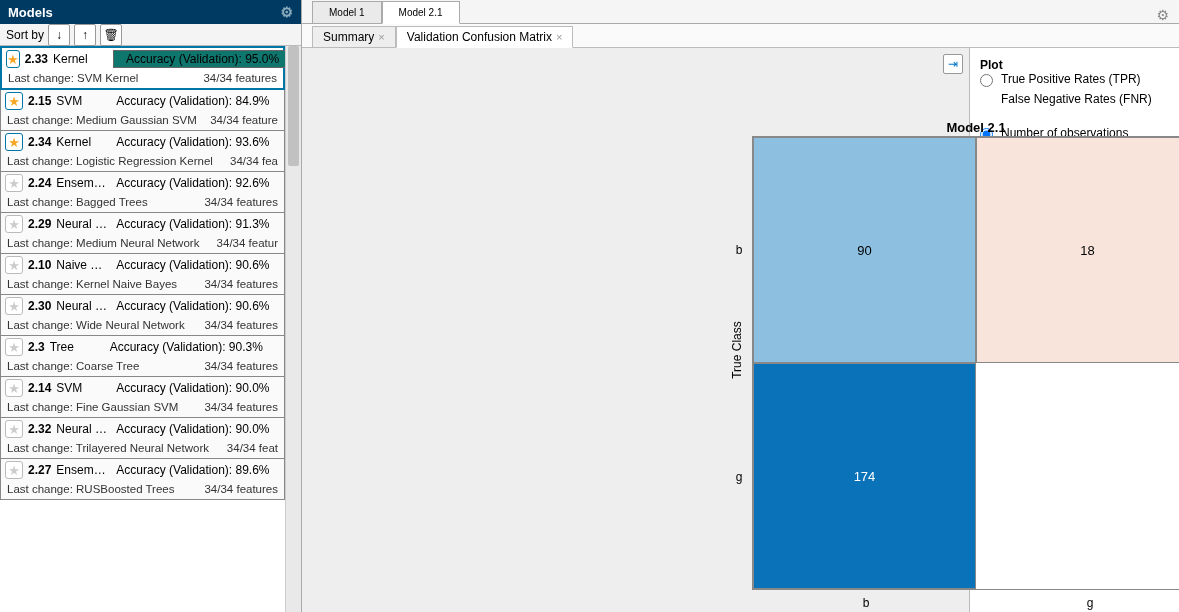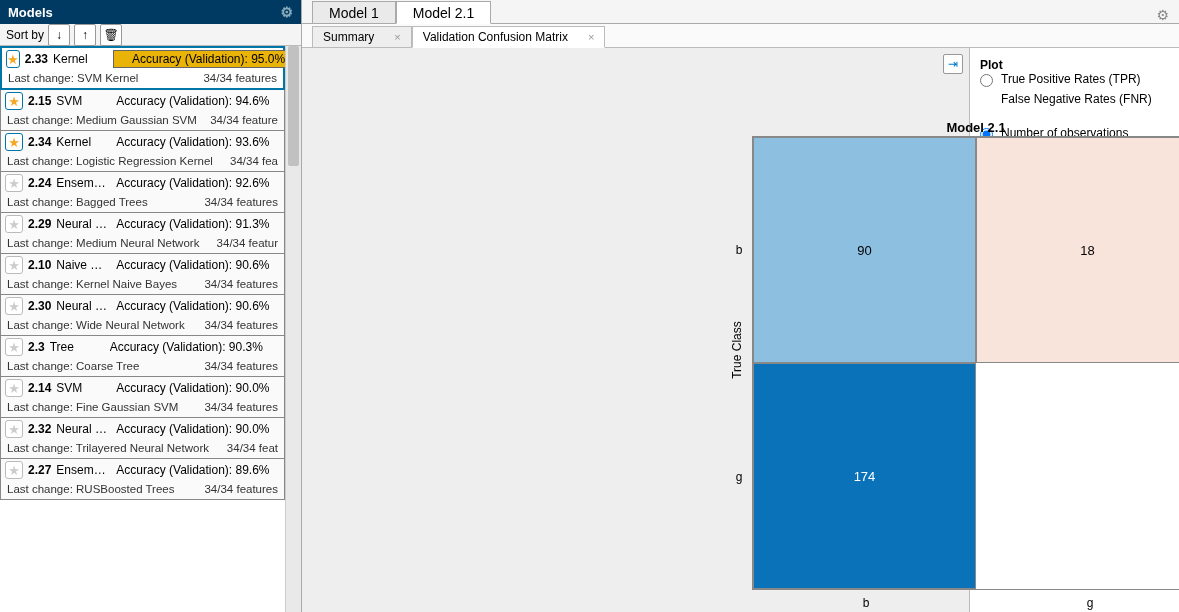--- a/index.html
+++ b/index.html
@@ -18,33 +18,33 @@
 .model-item{border:1px solid #888;border-top:none;background:#fafafa}
 .model-item:first-child{border-top:1px solid #888}
 .model-item.sel{border:2px solid #0076a8;background:#fff}
 .mi-row1{display:flex;align-items:center;height:22px;padding:0 4px;gap:5px}
 .mi-row1 .star{width:18px;height:18px;border:1px solid #bbb;border-radius:3px;display:flex;align-items:center;justify-content:center;font-size:13px;background:#fff}
 .mi-row1 .star.on{color:#f5a623;border-color:#0076a8}
 .mi-row1 .star.off{color:#ccc}
 .mi-row1 .id{font-weight:bold}
 .mi-row1 .name{flex:0 0 55px;overflow:hidden;white-space:nowrap;text-overflow:ellipsis}
 .mi-row1 .acc{flex:1;text-align:left;white-space:nowrap}
-.mi-row1 .acc.box{border:1px solid #666;padding:1px 18px;background:#eab308;flex:0 0 auto;margin-left:auto}
+.mi-row1 .acc.box{border:1px solid #666;padding:1px 12px;background:#0f766e;flex:0 0 auto;margin-left:auto}
 .mi-row2{display:flex;justify-content:center;padding:2px 6px 4px 6px;color:#333;font-size:11.5px}
 .mi-row2 .lc{white-space:nowrap;overflow:hidden;text-overflow:ellipsis;flex:1}
 .mi-row2 .feat{white-space:nowrap;margin-left:6px}
 .main{flex:1;display:flex;flex-direction:column;background:#fff}
 .tabs-top{height:24px;display:flex;align-items:flex-end;border-bottom:1px solid #aaa;position:relative;background:#f5f5f5}
 .tabs-top .spacer{width:10px}
-.tab{height:23px;padding:0 16px;display:flex;align-items:center;border:1px solid #aaa;background:#eaeaea;font-size:14px;margin-right:0;border-bottom:1px solid #aaa;position:relative;top:1px;cursor:pointer}
+.tab{height:23px;padding:0 16px;display:flex;align-items:center;border:1px solid #aaa;background:#eaeaea;font-size:10px;margin-right:0;border-bottom:1px solid #aaa;position:relative;top:1px;cursor:pointer}
 .tab.active{background:#fff;border-bottom:1px solid #fff}
 .tabs-top .gear{margin-left:auto;margin-right:10px;color:#888;font-size:14px}
 .tabs-sub{height:24px;display:flex;align-items:flex-end;border-bottom:1px solid #bbb;background:#fafafa}
 .tabs-sub .spacer{width:10px}
-.subtab{height:22px;padding:0 10px;display:flex;align-items:center;gap:20px;border:1px solid #bbb;background:#eee;font-size:12px;position:relative;top:1px;cursor:pointer}
+.subtab{height:22px;padding:0 10px;display:flex;align-items:center;gap:4px;border:1px solid #bbb;background:#eee;font-size:12px;position:relative;top:1px;cursor:pointer}
 .subtab.active{background:#fff;border-bottom:1px solid #fff}
 .subtab .x{color:#999;font-size:11px}
 .content{flex:1;display:flex;background:#eee;position:relative}
 .chart-area{flex:1;position:relative}
 .arrow-icon{position:absolute;top:6px;right:6px;width:20px;height:20px;border:1px solid #999;background:#fff;display:flex;align-items:center;justify-content:center;font-size:12px;color:#0076c8;border-radius:2px;cursor:pointer}
 .chart-title{text-align:center;font-weight:bold;font-size:13px;padding-top:12px}
 .cm-wrap{position:absolute;left:70px;top:30px;width:880px;height:540px}
 .cm-grid{position:absolute;left:380px;top:58px;width:448px;height:454px;border:1px solid #888;display:grid;grid-template-columns:1fr 1fr;grid-template-rows:1fr 1fr}
 .cell{display:flex;align-items:center;justify-content:center;font-size:13px;border:0.5px solid #888}
 .c-bb{background:#8cbfe0}
@@ -87,21 +87,21 @@
           <div class="mi-row2">
             <span class="lc">Last change: SVM Kernel</span>
             <span class="feat">34/34 features</span>
           </div>
         </div>
         <div class="model-item">
           <div class="mi-row1">
             <span class="star on">★</span>
             <span class="id">2.15</span>
             <span class="name">SVM</span>
-            <span class="acc">Accuracy (Validation): 94.6%</span>
+            <span class="acc">Accuracy (Validation): 84.9%</span>
           </div>
           <div class="mi-row2">
             <span class="lc">Last change: Medium Gaussian SVM</span>
             <span class="feat">34/34 feature</span>
           </div>
         </div>
         <div class="model-item">
           <div class="mi-row1">
             <span class="star on">★</span>
             <span class="id">2.34</span>

